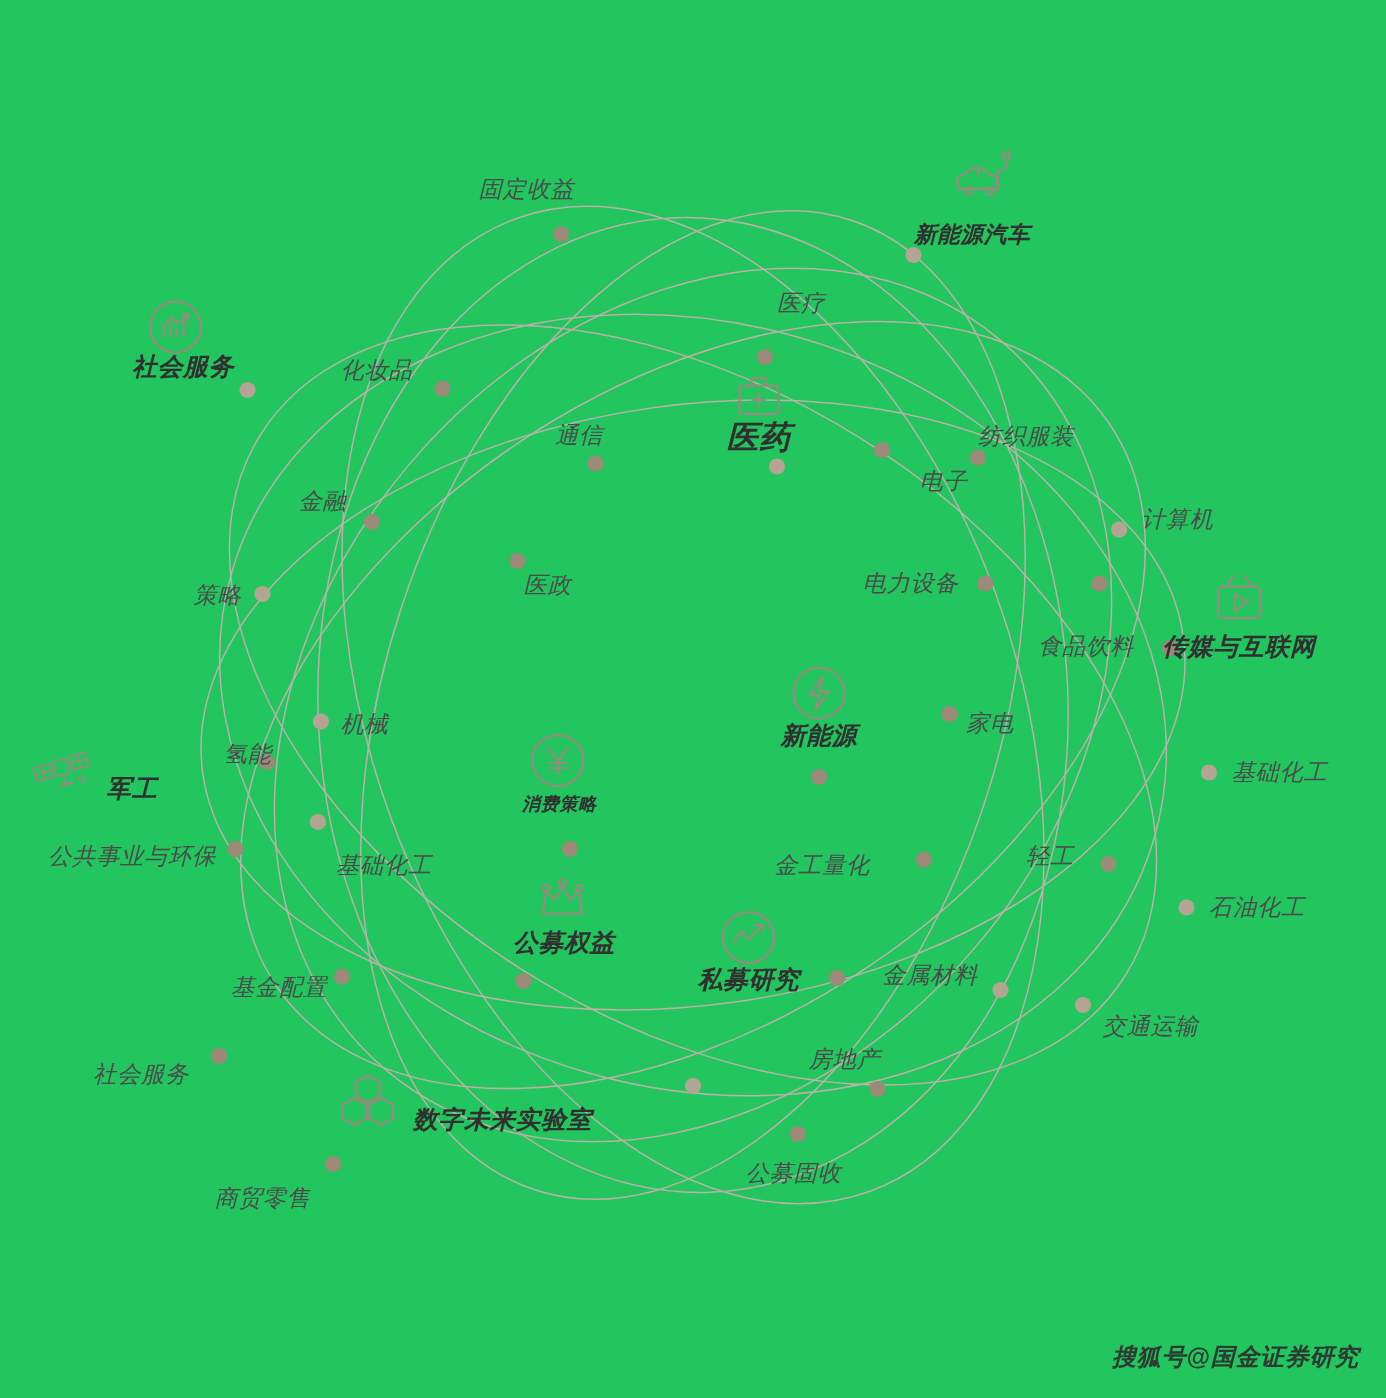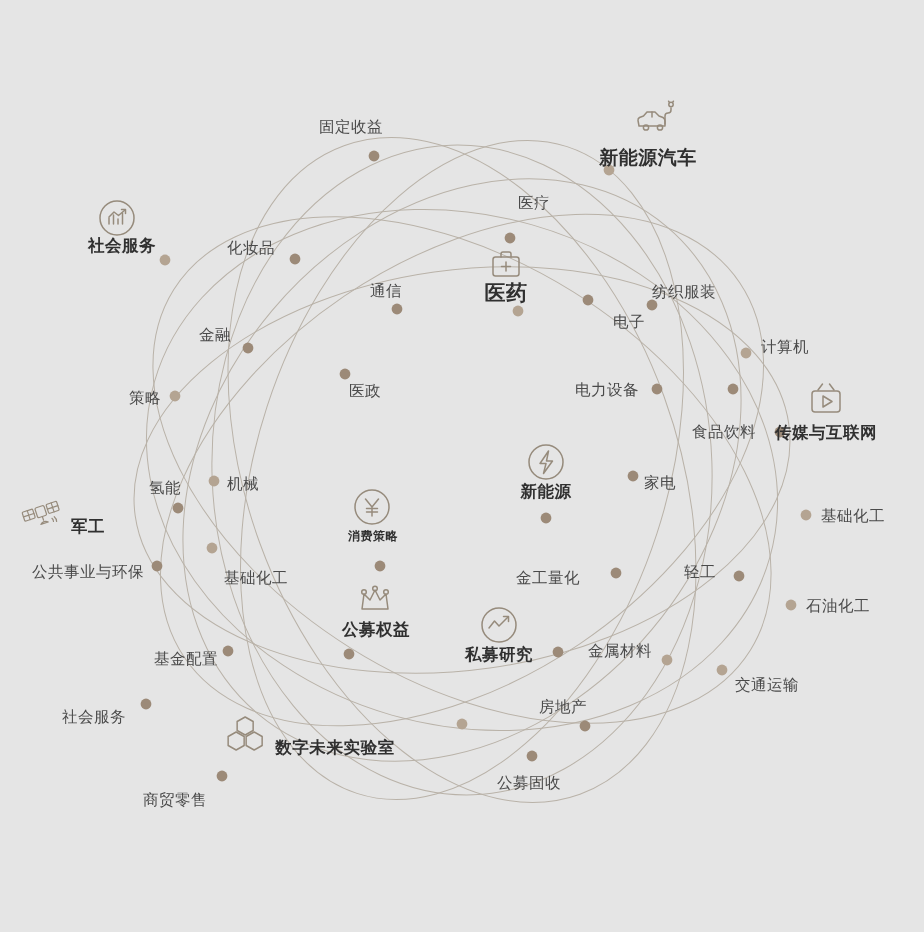--- a/index.html
+++ b/index.html
@@ -8,22 +8,23 @@
     padding: 0;
     background: #ffffff;
   }
   body {
     font-family: "Liberation Sans", "DejaVu Sans", sans-serif;
   }
   #stage {
     position: relative;
     width: 924px;
     height: 932px;
-    background: #e5e5e5;
+    background: #22c55e;
     overflow: hidden;
+    font-style: italic;
   }
   #net {
     position: absolute;
     left: 0;
     top: 0;
     width: 924px;
     height: 932px;
   }
   .node-label {
     position: absolute;
@@ -140,21 +141,21 @@
       <div class="node-label" style="left: 684px; top: 292px; color: rgb(74, 74, 74);">纺织服装</div>
       <div class="node-label" style="left: 386px; top: 291px; color: rgb(74, 74, 74);">通信</div>
       <div class="node-label" style="left: 629px; top: 322px; color: rgb(74, 74, 74);">电子</div>
       <div class="node-label" style="left: 215px; top: 335px; color: rgb(74, 74, 74);">金融</div>
       <div class="node-label" style="left: 785px; top: 347px; color: rgb(74, 74, 74);">计算机</div>
       <div class="node-label" style="left: 607px; top: 390px; color: rgb(74, 74, 74);">电力设备</div>
       <div class="node-label" style="left: 365px; top: 391px; color: rgb(74, 74, 74);">医政</div>
       <div class="node-label" style="left: 145px; top: 398px; color: rgb(74, 74, 74);">策略</div>
       <div class="node-label" style="left: 724px; top: 432px; color: rgb(74, 74, 74);">食品饮料</div>
       <div class="node-label" style="left: 243px; top: 484px; color: rgb(74, 74, 74);">机械</div>
-      <div class="node-label" style="left: 165px; top: 488px; color: rgb(74, 74, 74);">氢能</div>
+      <div class="node-label" style="left: 165px; top: 504px; color: rgb(74, 74, 74);">氢能</div>
       <div class="node-label" style="left: 660px; top: 483px; color: rgb(74, 74, 74);">家电</div>
       <div class="node-label" style="left: 853px; top: 516px; color: rgb(74, 74, 74);">基础化工</div>
       <div class="node-label" style="left: 88px; top: 572px; color: rgb(74, 74, 74);">公共事业与环保</div>
       <div class="node-label" style="left: 256px; top: 578px; color: rgb(74, 74, 74);">基础化工</div>
       <div class="node-label" style="left: 548px; top: 578px; color: rgb(74, 74, 74);">金工量化</div>
       <div class="node-label" style="left: 700px; top: 572px; color: rgb(74, 74, 74);">轻工</div>
       <div class="node-label" style="left: 838px; top: 606px; color: rgb(74, 74, 74);">石油化工</div>
       <div class="node-label" style="left: 186px; top: 659px; color: rgb(74, 74, 74);">基金配置</div>
       <div class="node-label" style="left: 620px; top: 651px; color: rgb(74, 74, 74);">金属材料</div>
       <div class="node-label" style="left: 767px; top: 685px; color: rgb(74, 74, 74);">交通运输</div>
@@ -181,21 +182,21 @@
             <path d="M6 28 h26 v-5 a4 4 0 0 0 -2 -3.5 l-4 -1.5 -4 -4 h-8 l-3.5 4 -4 1.5 a3 3 0 0 0 -1.5 3 z" stroke="#968b7c" fill="none" stroke-width="1.5" stroke-linecap="round" stroke-linejoin="round"></path>
         <circle cx="13" cy="29.5" r="2.6" stroke="#968b7c" fill="none" stroke-width="1.5" stroke-linecap="round" stroke-linejoin="round"></circle>
             <circle cx="27" cy="29.5" r="2.6" stroke="#968b7c" fill="none" stroke-width="1.5" stroke-linecap="round" stroke-linejoin="round"></circle>
         <path d="M19 14 v5" stroke="#968b7c" fill="none" stroke-width="1.5" stroke-linecap="round" stroke-linejoin="round"></path>
             <path d="M32 26 v-8 a3 3 0 0 1 3 -3 h0 a3 3 0 0 0 3 -3 v-2" stroke="#968b7c" fill="none" stroke-width="1.5" stroke-linecap="round" stroke-linejoin="round"></path>
         <circle cx="38" cy="6.5" r="2.2" stroke="#968b7c" fill="none" stroke-width="1.5" stroke-linecap="round" stroke-linejoin="round"></circle>
             <path d="M36.6 4.6 L35.6 3.2 M39.4 4.6 L40.4 3.2" stroke="#968b7c" fill="none" stroke-width="1.5" stroke-linecap="round" stroke-linejoin="round"></path>
           </svg>
         </span>
       </div>
-      <div class="node-label" style="left: 648px; top: 157px; font-size: 19px; font-weight: bold; color: rgb(48, 48, 48);">新能源汽车</div>
+      <div class="node-label" style="left: 648px; top: 157px; font-size: 15px; font-weight: bold; color: rgb(48, 48, 48);">新能源汽车</div>
       <div class="hub" style="left: 506px; top: 264px;">
         <span>
           <svg class="hub-icon" viewBox="0 0 44 44">
             <rect x="9" y="15" width="26" height="19" rx="2.5" stroke="#968b7c" fill="none" stroke-width="1.5" stroke-linecap="round" stroke-linejoin="round"></rect>
         <path d="M17 15 v-3 a2 2 0 0 1 2 -2 h6 a2 2 0 0 1 2 2 v3" stroke="#968b7c" fill="none" stroke-width="1.5" stroke-linecap="round" stroke-linejoin="round"></path>
         <path d="M22 20 v9 M17.5 24.5 h9" stroke="#968b7c" fill="none" stroke-width="1.5" stroke-linecap="round" stroke-linejoin="round"></path>
           </svg>
         </span>
       </div>
       <div class="node-label" style="left: 506px; top: 292px; font-size: 21px; font-weight: bold; color: rgb(48, 48, 48);">医药</div>
@@ -270,13 +271,14 @@
           <svg class="hub-icon" viewBox="0 0 44 44">
             <path d="M22 6 L30 10.5 V19.5 L22 24 L14 19.5 V10.5 z" stroke="#968b7c" fill="none" stroke-width="1.5" stroke-linecap="round" stroke-linejoin="round"></path>
         <path d="M13 21 L21 25.5 V34.5 L13 39 L5 34.5 V25.5 z" stroke="#968b7c" fill="none" stroke-width="1.5" stroke-linecap="round" stroke-linejoin="round"></path>
         <path d="M31 21 L39 25.5 V34.5 L31 39 L23 34.5 V25.5 z" stroke="#968b7c" fill="none" stroke-width="1.5" stroke-linecap="round" stroke-linejoin="round"></path>
           </svg>
         </span>
         <span class="hub-label" style="color: rgb(48, 48, 48);">数字未来实验室</span>
       </div>
     </div>
 
+  <div class="watermark">搜狐号@国金证券研究</div>
 </div>
 
 </body></html>

